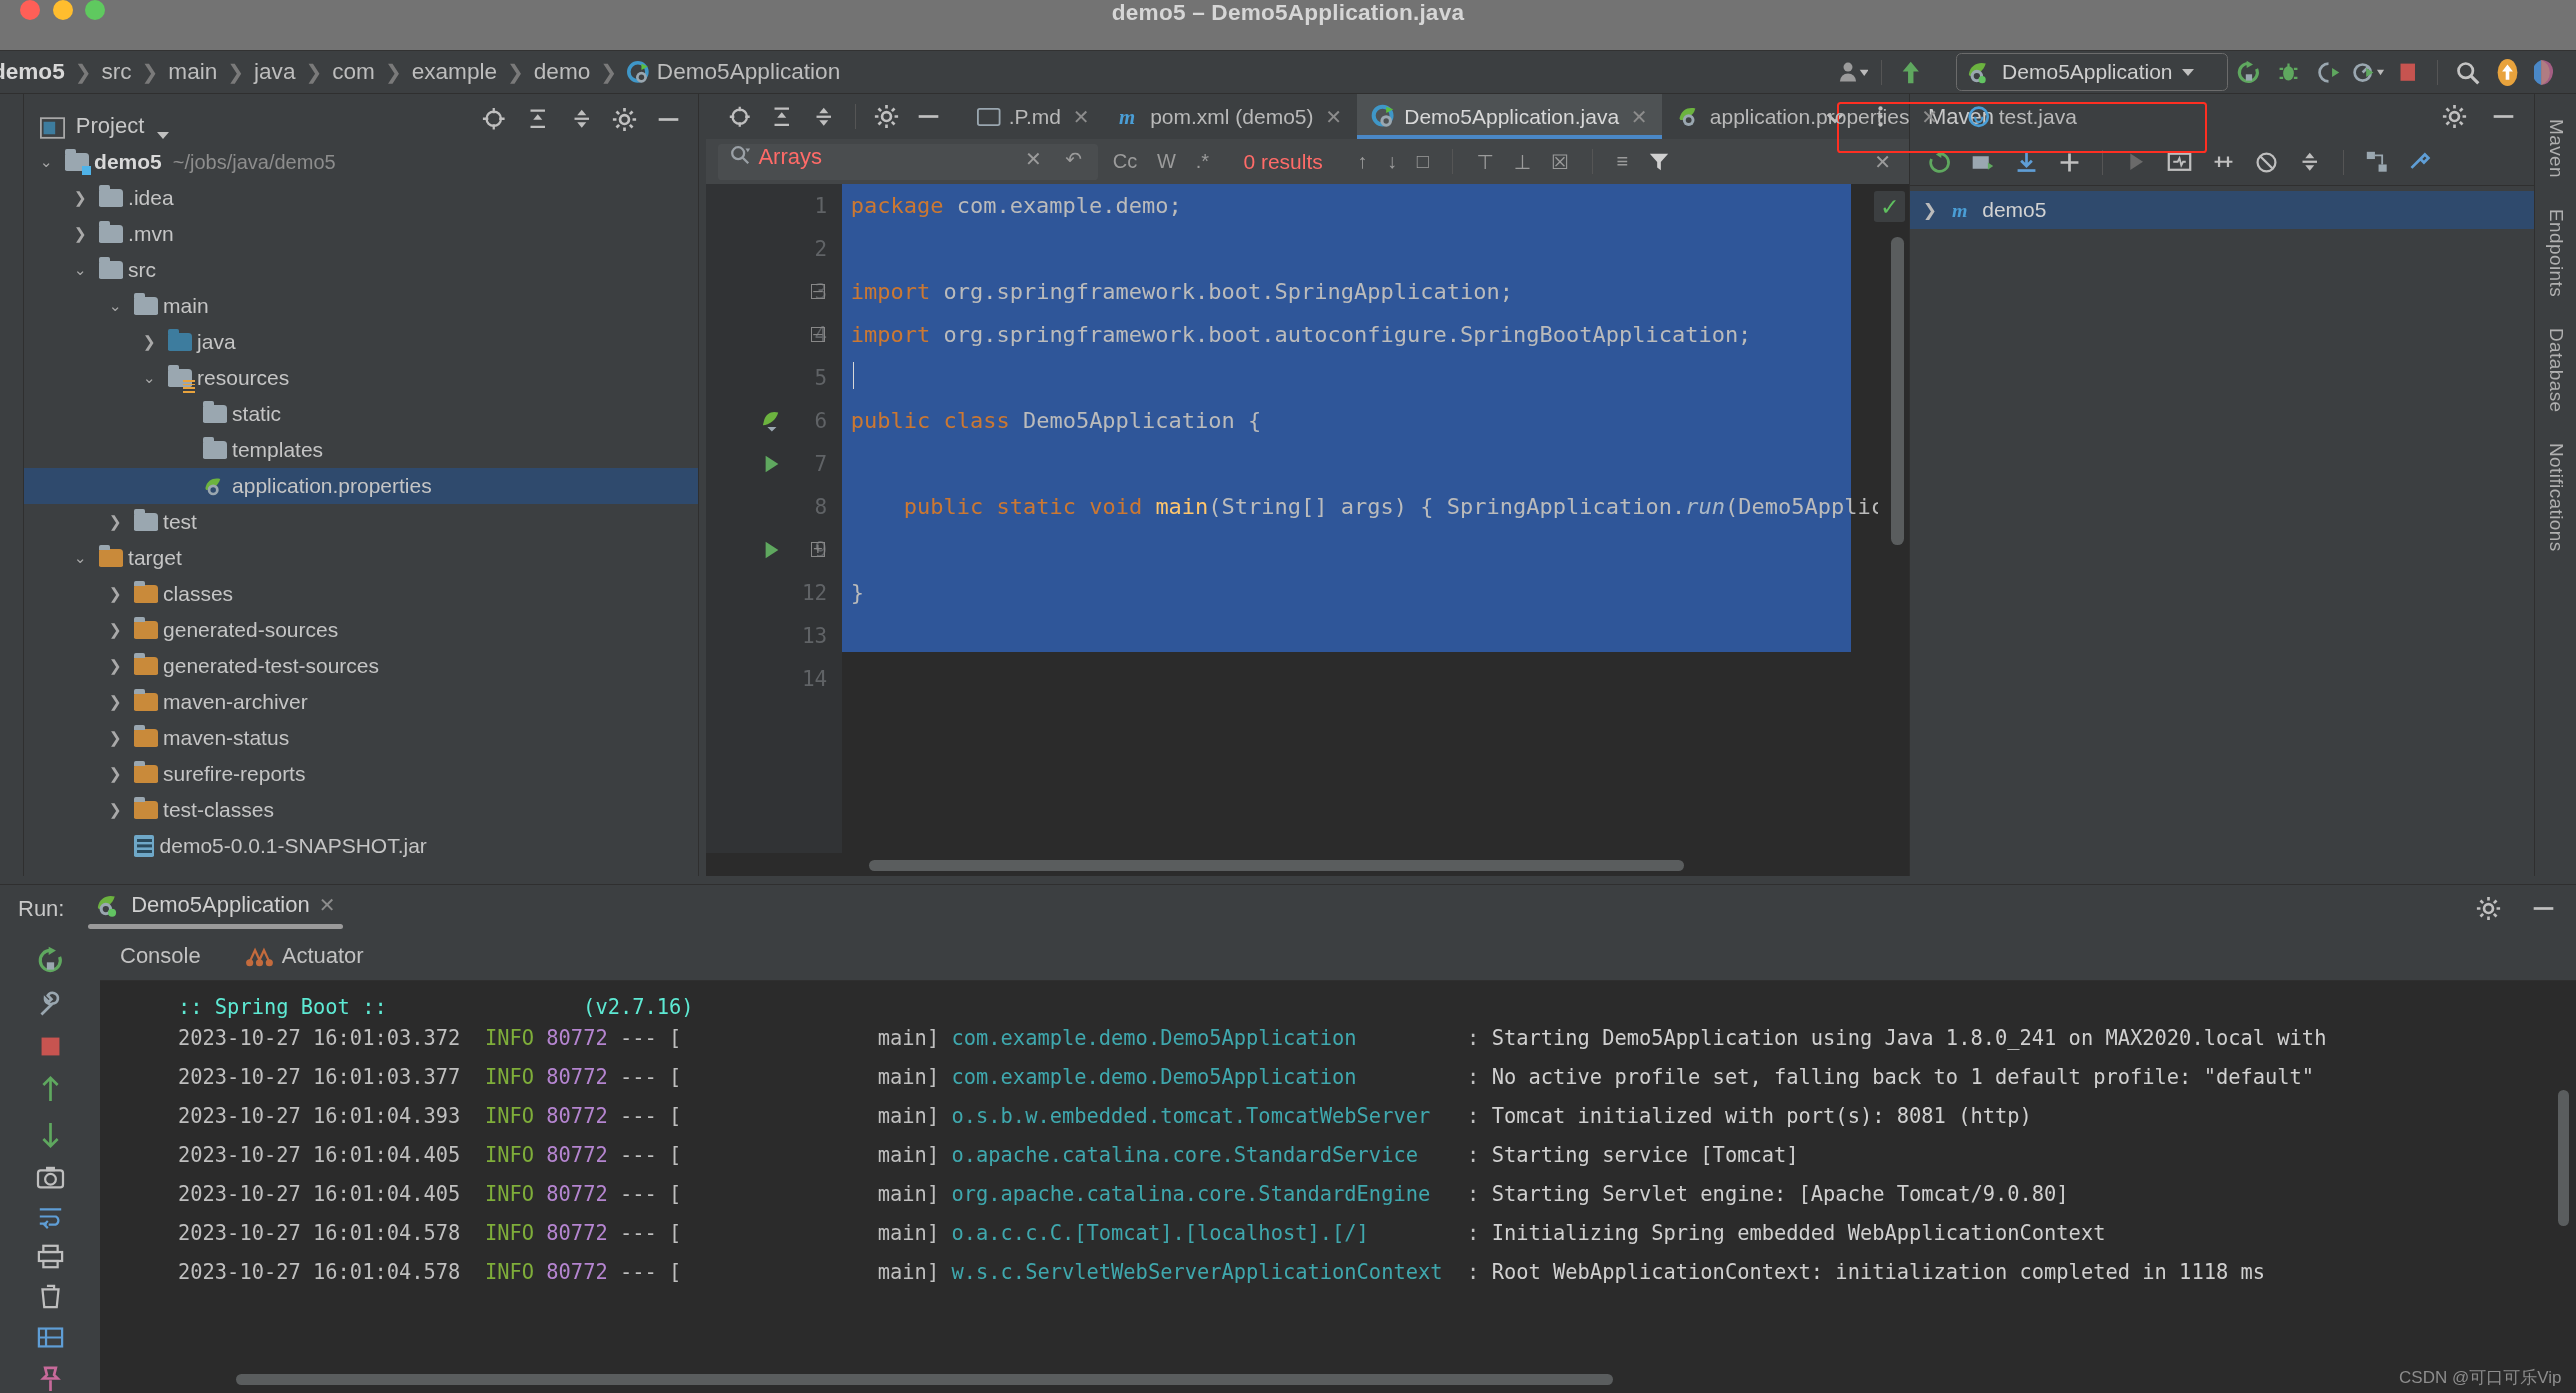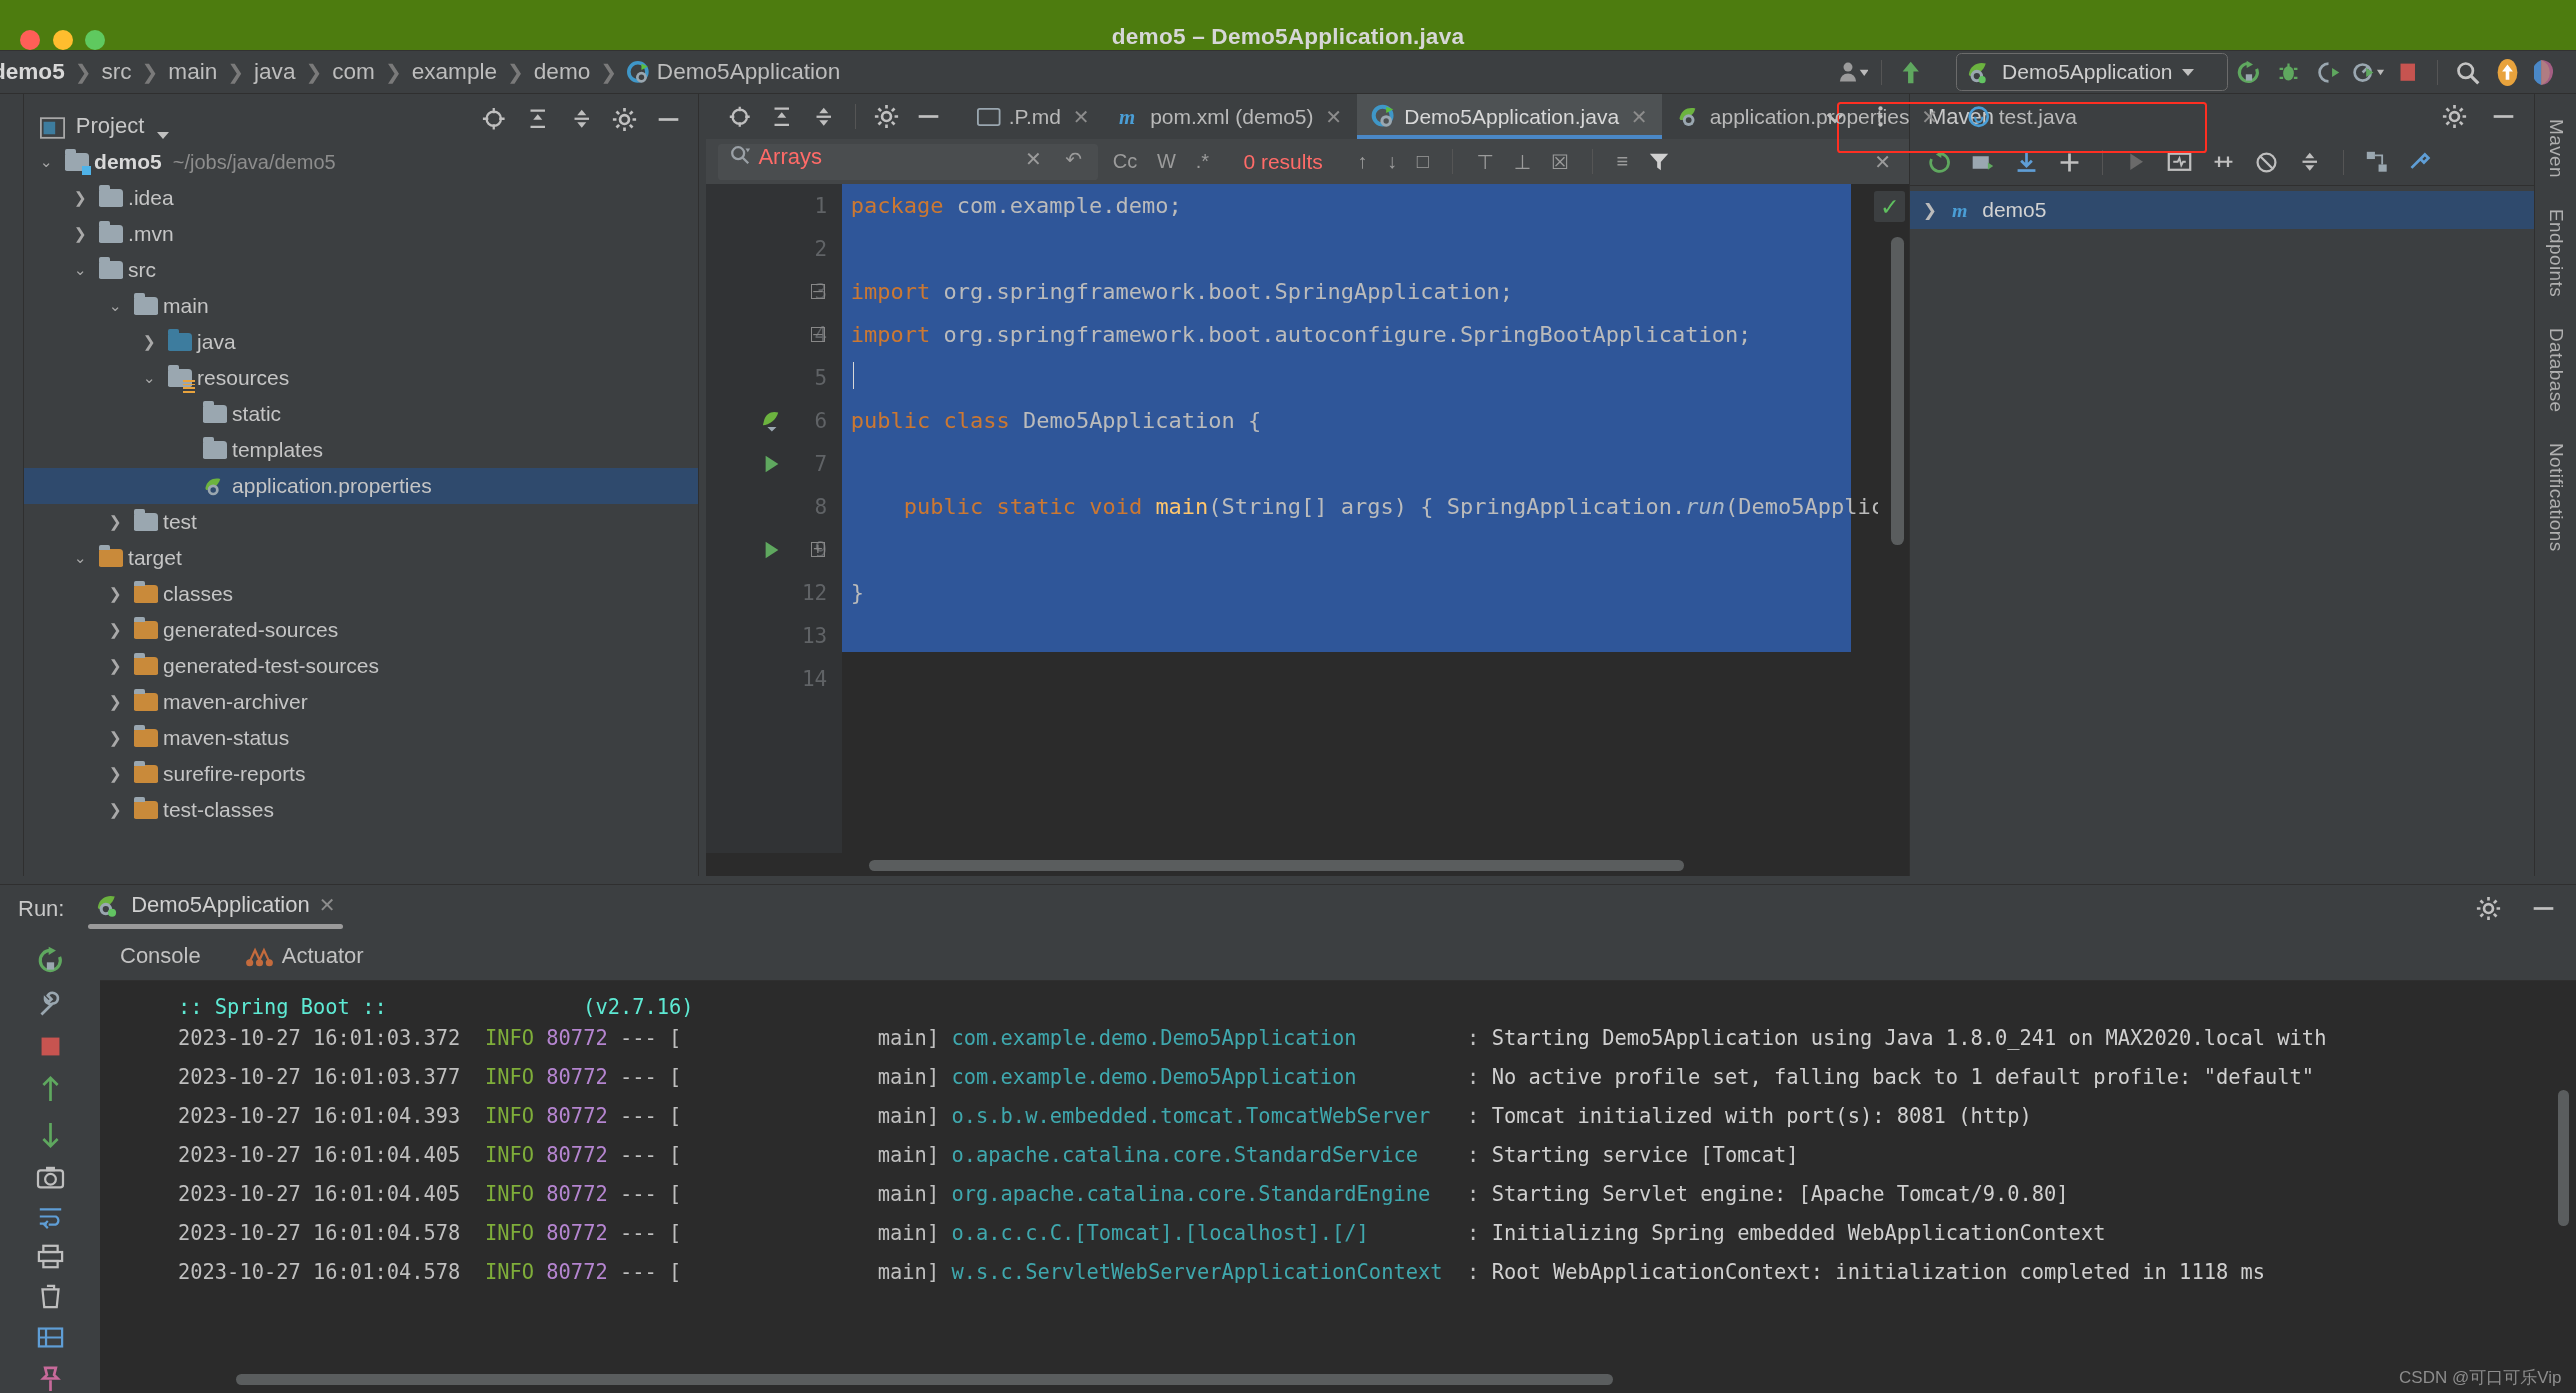--- a/index.html
+++ b/index.html
@@ -7,21 +7,21 @@
   body {
     background:#3c3f41;
     font-family:"Liberation Sans", sans-serif;
     color:#bbbbbb;
     font-size:22px;
   }
   .app { width:2576px; height:1393px; position:relative; display:flex; flex-direction:column; background:#3c3f41; }
 
   
   .titlebar {
-    height:51px; background:#4d7c0f; display:flex; align-items:flex-end;
+    height:51px; background:#737373; display:flex; align-items:flex-start;
     position:relative; flex:0 0 51px; border-bottom:0.9px solid #323232;
   }
   .traffic { display:flex; gap:12.7px; padding-left:20px; align-items:center; }
   .dot { width:20px; height:20px; border-radius:50%; }
   .dot.red{background:#ff5f57;} .dot.yellow{background:#ffbd2e;} .dot.green{background:#5fc95f;}
   .title-text {
     position:absolute; left:0; right:0; text-align:center; font-size:22.6px;
     color:#d6d6d6; font-weight:bold; letter-spacing:0.2px;
   }
 
@@ -480,20 +480,27 @@
             </span>
             <span class="lbl">surefire-reports</span>
           </div>
           <div class="trow" style="padding-left: 80px;">
             <span class="arrow">❯</span>
             <span style="margin-left:7.2px;display:flex;">
               <span class="fold" style="background:#c98a3a"></span>
             </span>
             <span class="lbl">test-classes</span>
           </div>
+          <div class="trow" style="padding-left: 80px;">
+            <span class="arrow"></span>
+            <span style="margin-left:7.2px;display:flex;">
+              <span class="jarico"></span>
+            </span>
+            <span class="lbl">demo5-0.0.1-SNAPSHOT.jar</span>
+          </div>
         </div>
     </div>
 
     <div class="vsplit"></div>
 
     <div class="editor-col">
 
       <div class="tabbar">
         <div style="display:flex;align-items:center;gap:1.8px;padding:0 14.5px;background:#3c3f41;">
           <span class="tb-btn">

